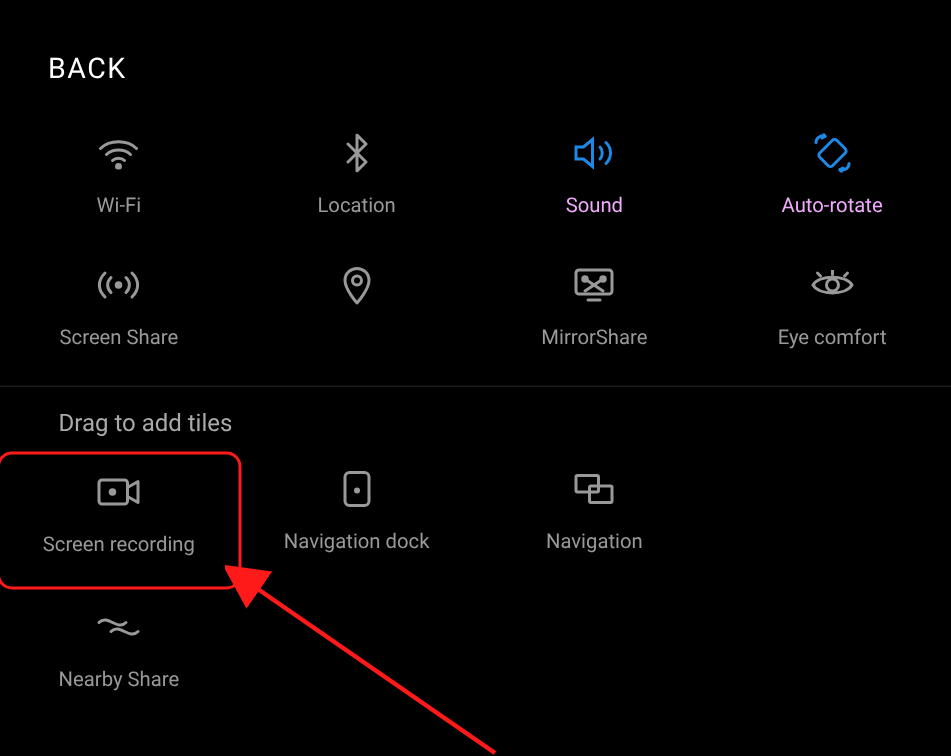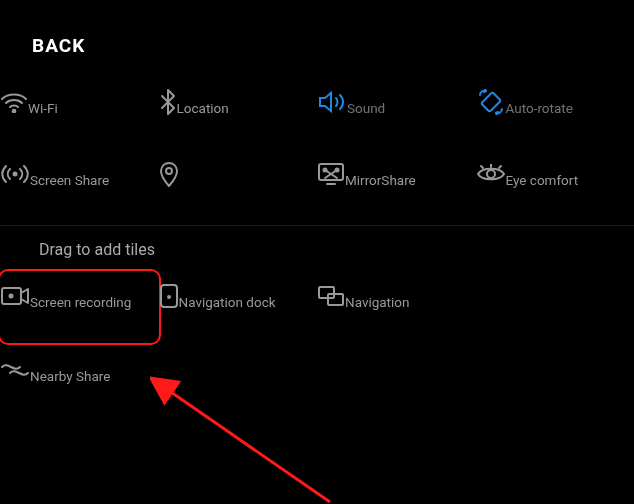--- a/index.html
+++ b/index.html
@@ -10,47 +10,48 @@
     font-family: -apple-system, BlinkMacSystemFont, "Segoe UI", Roboto, Arial, sans-serif;
     color: #888;
     overflow: hidden;
     position: relative;
   }
   .back-btn {
     color: #fff;
     font-size: 19px;
     letter-spacing: 1px;
     padding: 34px 0 0 32px;
-    font-weight: 700;
+    font-weight: 400;
   }
   .grid {
     display: grid;
     grid-template-columns: repeat(4, 1fr);
     padding: 20px 0 0 0;
   }
   .tile {
     display: flex;
+    flex-direction: column;
     align-items: center;
     justify-content: flex-start;
     padding: 10px 0 20px 0;
     cursor: pointer;
   }
   .tile .icon {
     height: 30px;
     display: flex;
     align-items: center;
     justify-content: center;
     margin-bottom: 12px;
   }
   .tile .label {
     font-size: 13.5px;
     color: #999;
     text-align: center;
   }
-  .tile.active .label { color: #737373; }
+  .tile.active .label { color: #f0abfc; }
   .divider {
     height: 1px;
     background: #1a1a1a;
     margin: 4px 0 0 0;
   }
   .section-title {
     color: #aaa;
     font-size: 16px;
     padding: 14px 0 4px 39px;
   }

